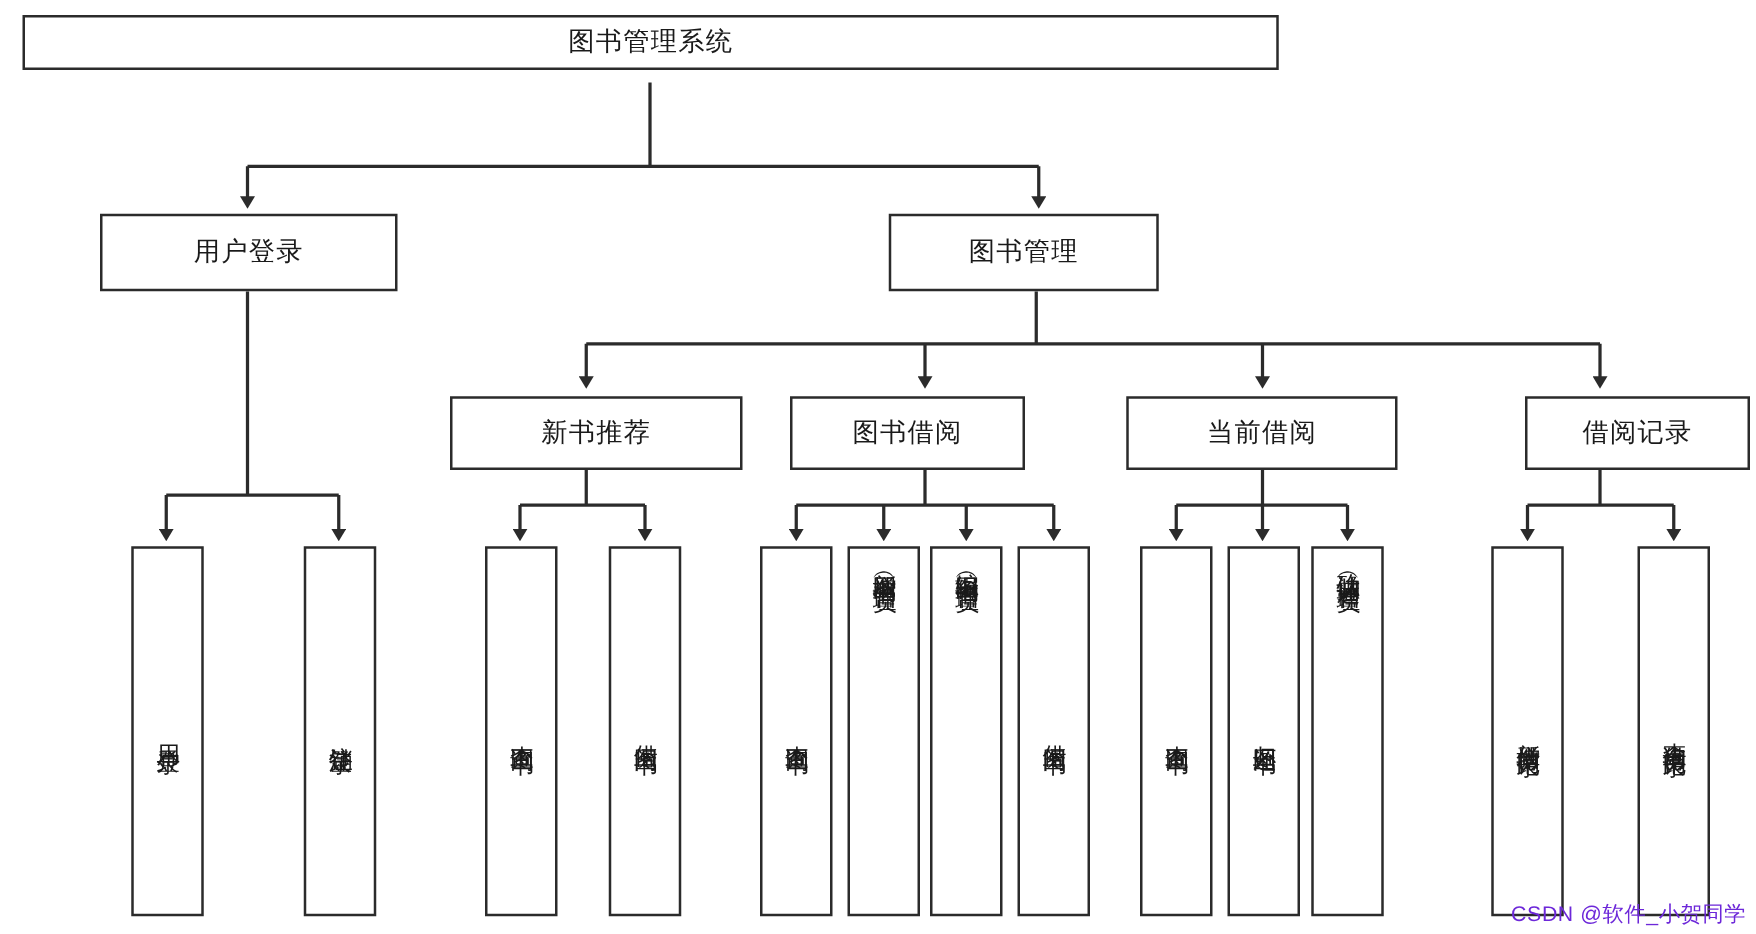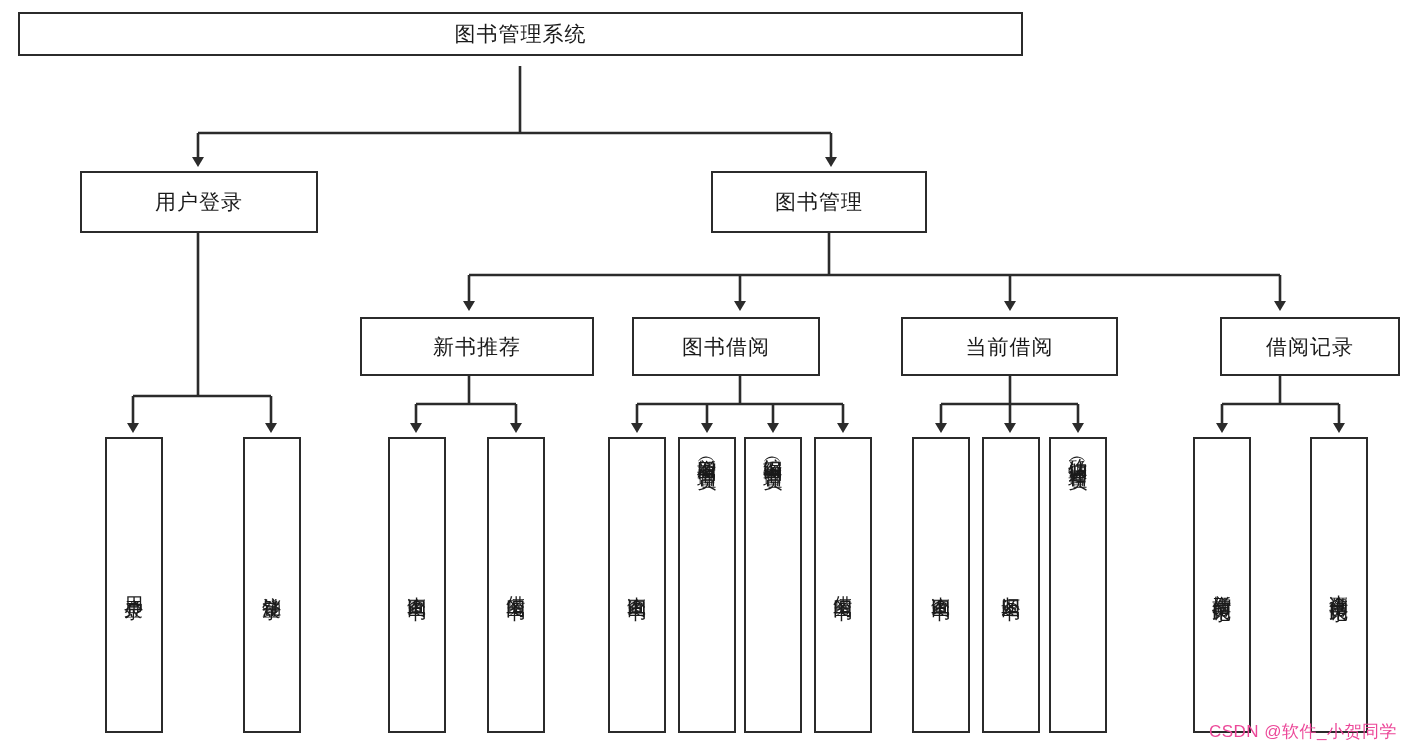--- a/index.html
+++ b/index.html
@@ -59,21 +59,21 @@
   }
   .node.v.centered {
     align-items: center;
     padding-top: 0;
   }
   .watermark {
     position: absolute;
     right: 8px;
     bottom: 4px;
     font-size: 17px;
-    color: #ec4899;
+    color: #6d28d9;
     white-space: nowrap;
     letter-spacing: 0.5px;
   }
 </style>
 </head>
 <body>
 
 <div id="canvas">
 
   <svg id="wires" viewBox="0 0 1405 747" xmlns="http://www.w3.org/2000/svg">

